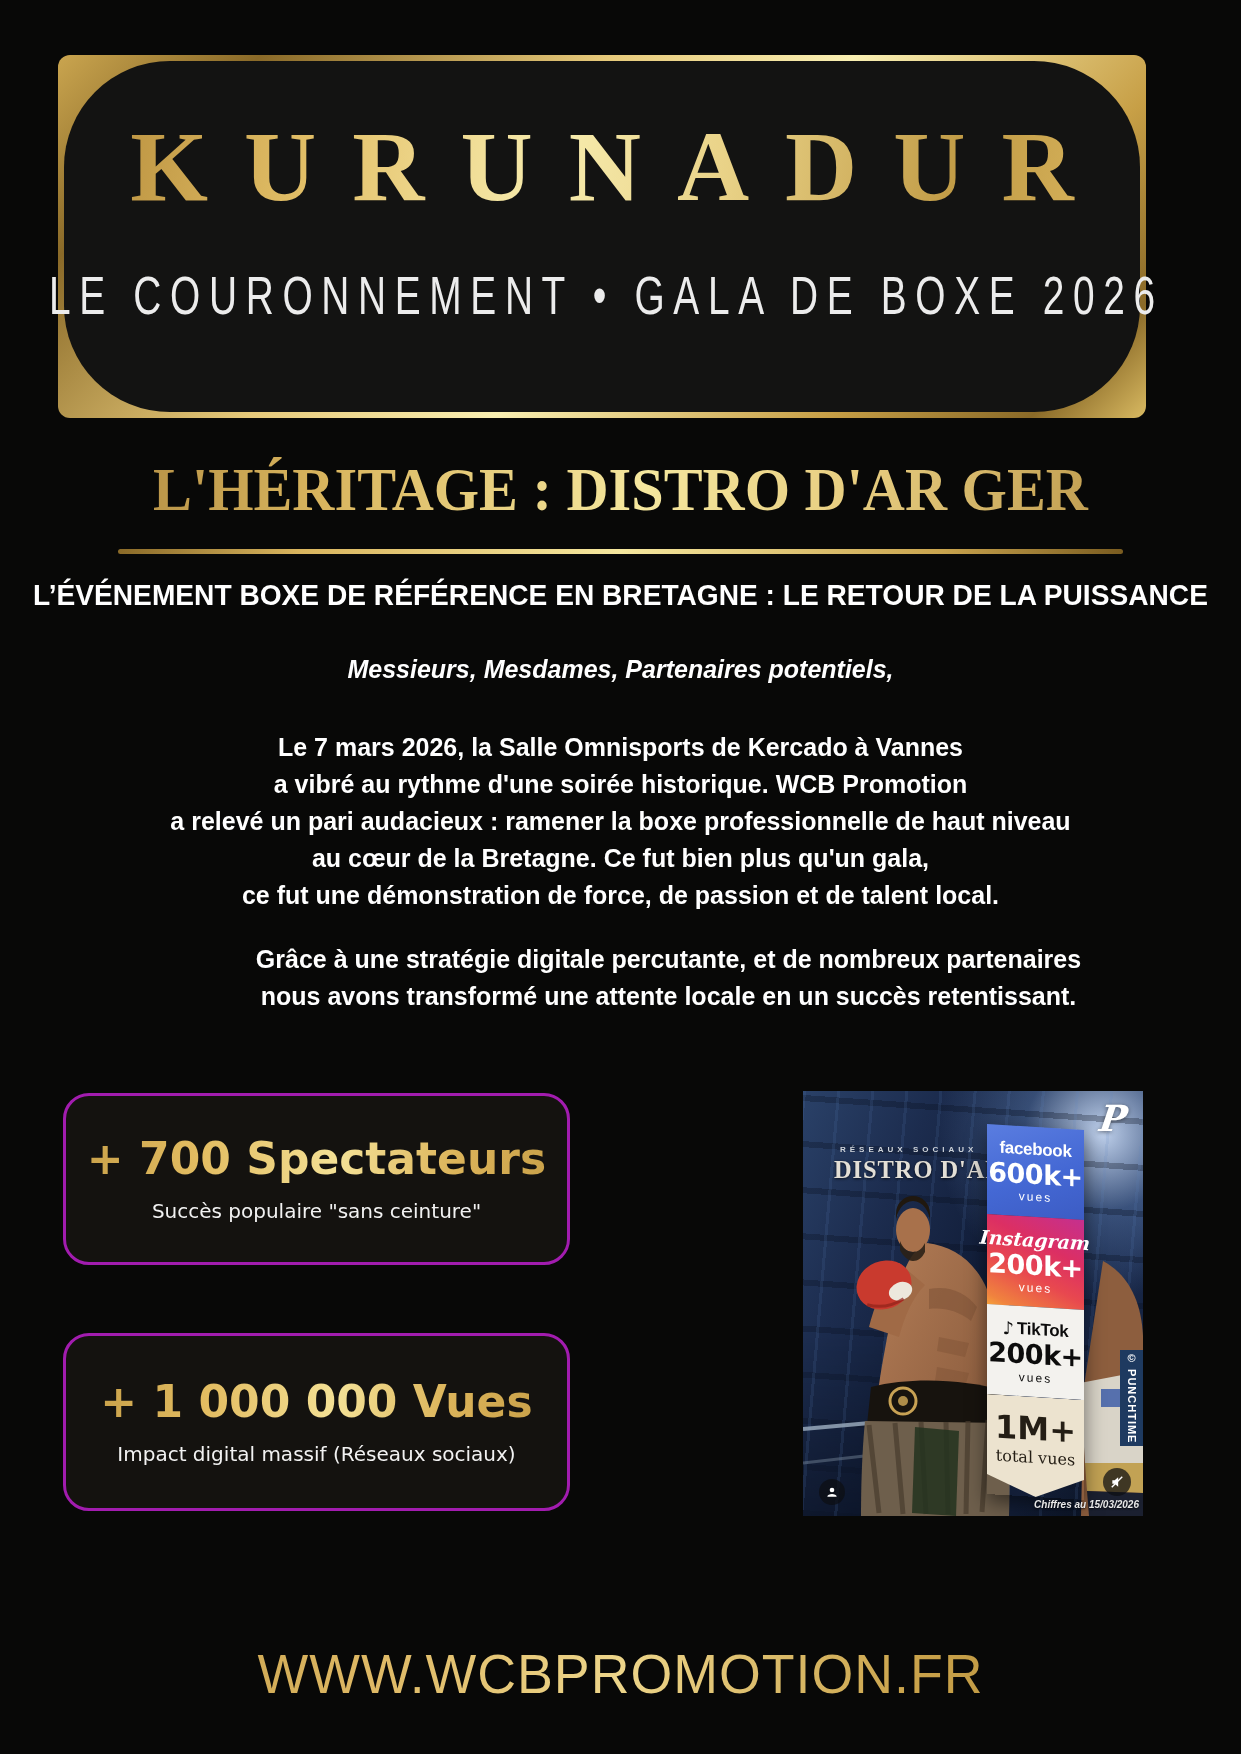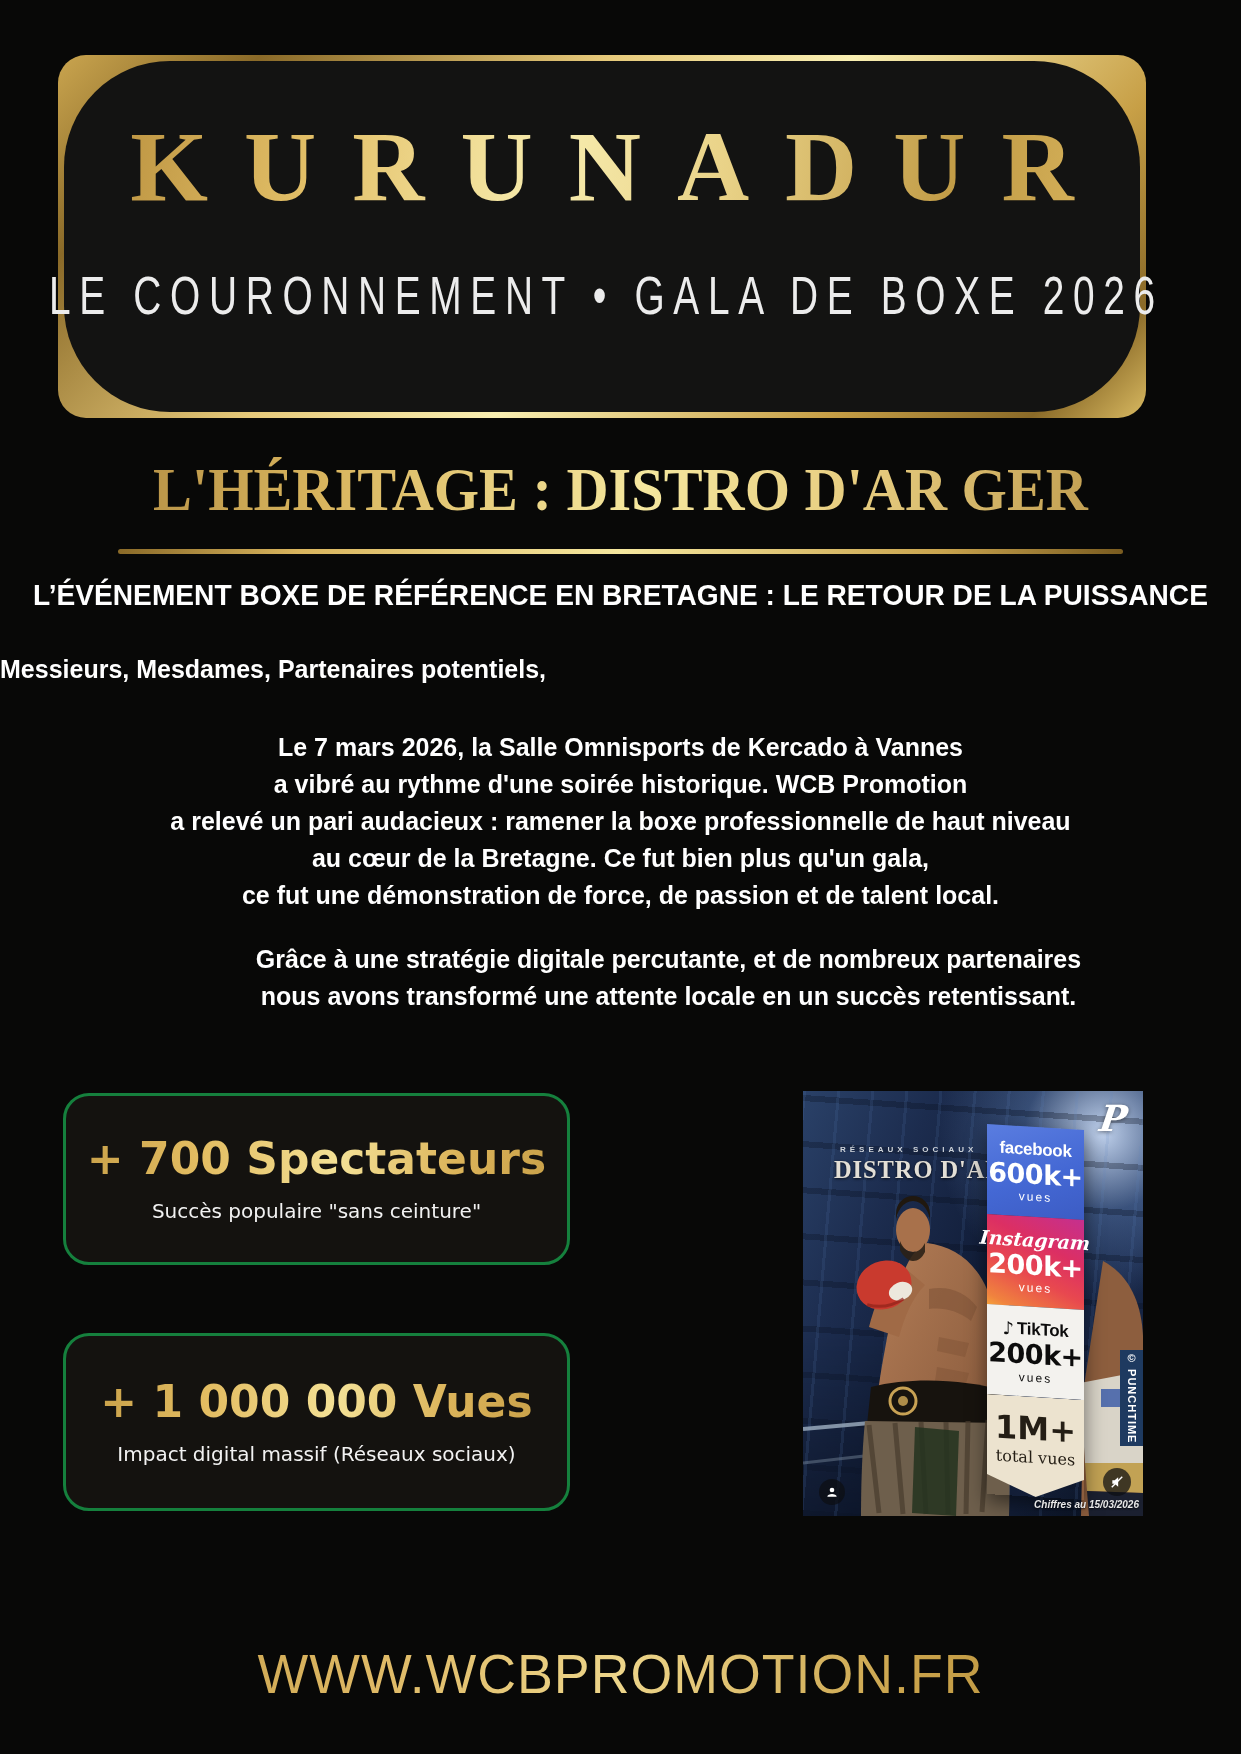--- a/index.html
+++ b/index.html
@@ -7,21 +7,21 @@
     width:1241px;height:1754px;position:relative;overflow:hidden;
     background:#080807;
     font-family:"Liberation Sans",sans-serif;
   }
   .gold-clip{
     -webkit-background-clip:text;background-clip:text;color:transparent;
   }
   
   .hero{
     position:absolute;left:58px;top:55px;width:1088px;height:363px;
-    border-radius:28px;padding:6px;box-sizing:border-box;
+    border-radius:12px;padding:6px;box-sizing:border-box;
     background:linear-gradient(135deg,#caa54f 0%,#8a6a28 14%,#e6c97a 38%,#f9efb2 55%,#c79f46 78%,#8a6a28 92%,#d9ba62 100%);
   }
   .hero-inner{
     width:100%;height:100%;border-radius:106px;background:#131312;
     display:flex;flex-direction:column;align-items:center;
     padding-top:48px;box-sizing:border-box;gap:40px;
   }
   .hero-title{
     font-family:"Liberation Serif",serif;font-weight:bold;
     font-size:100px;line-height:1.15;letter-spacing:36px;padding-left:36px;
@@ -44,33 +44,33 @@
     position:absolute;left:118px;top:549px;width:1005px;height:5px;border-radius:3px;
     background:linear-gradient(90deg,#8a6a28 0%,#d9b55e 18%,#f5e79e 50%,#c9a44e 82%,#7a5c20 100%);
   }
   
   .tagline{
     position:absolute;left:0;top:578px;width:100%;text-align:center;
     color:#fff;font-weight:bold;font-size:29px;line-height:34px;white-space:nowrap;
     transform:scaleX(0.97);transform-origin:center;
   }
   .salutation{
-    position:absolute;left:0;top:652px;width:100%;
-    color:#fff;font-weight:bold;font-size:25px;line-height:34px;
+    position:absolute;left:0;top:652px;width:100%;text-align:center;
+    color:#fff;font-weight:bold;font-size:25px;line-height:34px;font-style:italic;
   }
   .para{
     position:absolute;left:0;width:100%;text-align:center;
     color:#fff;font-weight:bold;font-size:25px;line-height:37px;
   }
   .p1{top:729px;}
   .p2{top:941px;padding-left:48px;}
   
   .stat-box{
     position:absolute;left:63px;width:507px;box-sizing:border-box;
-    border:3px solid #15803d;border-radius:26px;background:#14120f;
+    border:3px solid #a21caf;border-radius:26px;background:#14120f;
     display:flex;flex-direction:column;align-items:center;justify-content:center;gap:16px;
   }
   .stat1{top:1093px;height:172px;}
   .stat2{top:1333px;height:178px;text-align:right;}
   .stat-value{
     font-family:"DejaVu Sans",sans-serif;font-weight:bold;font-size:44px;line-height:1.1;
     background-image:linear-gradient(95deg,#caa24a 0%,#e3bd62 25%,#f4e196 55%,#dcb45a 80%,#caa24a 100%);
     white-space:nowrap;
   }
   .stat-caption{

